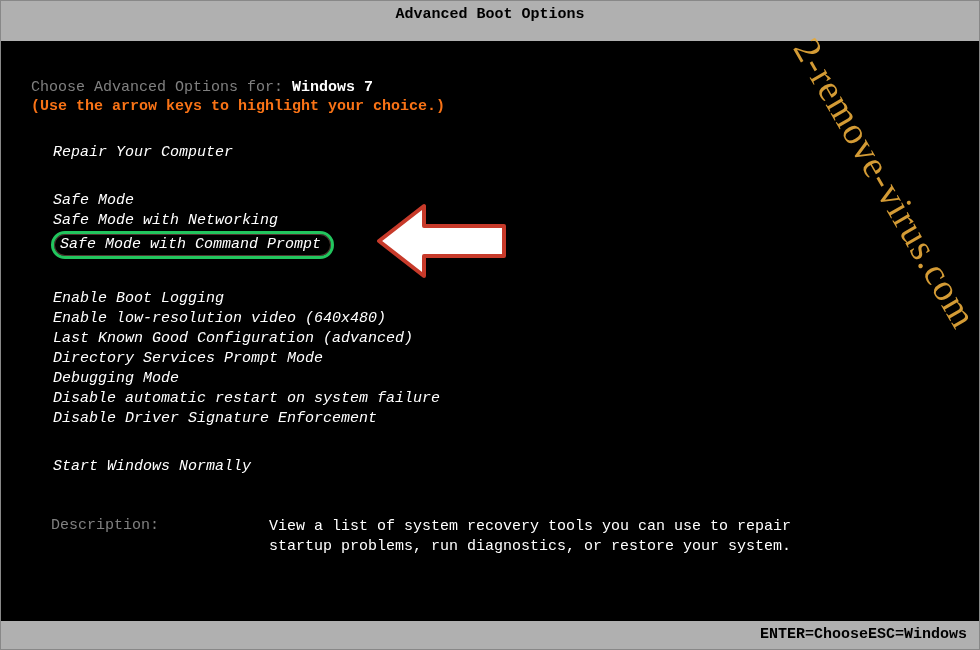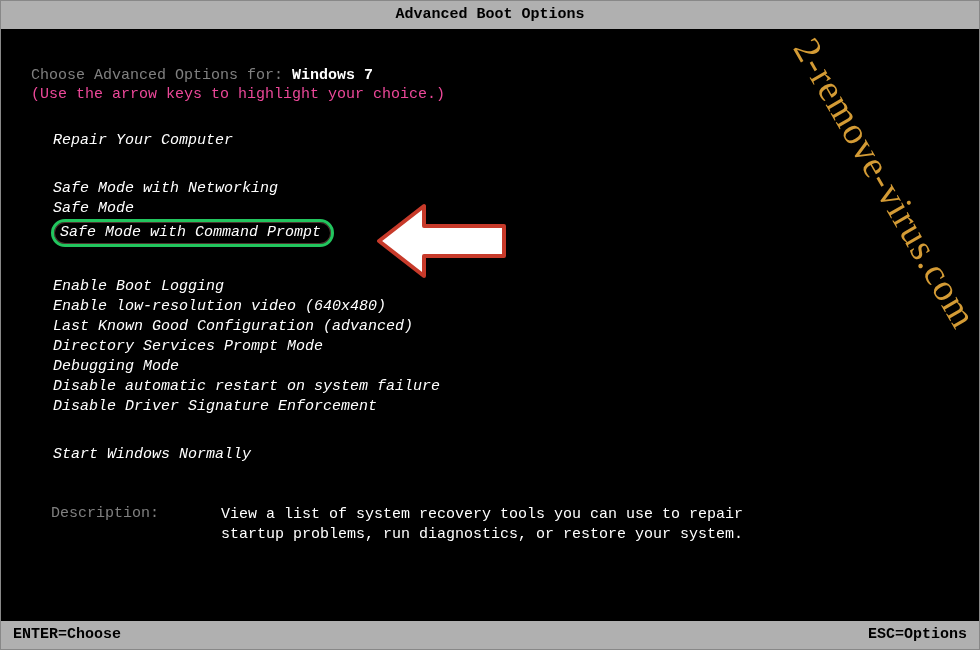--- a/index.html
+++ b/index.html
@@ -17,39 +17,40 @@
       position: relative;
       overflow: hidden;
       border: 1px solid #888;
     }
     .titlebar {
       background: #b0b0b0;
       color: #000;
       text-align: center;
       padding: 5px 0;
       font-weight: bold;
-      height: 28px;
+      height: 40px;
       line-height: 18px;
     }
     .content {
       padding: 10px 30px;
     }
     .choose-line {
       margin-top: 28px;
     }
     .choose-label {
       color: #808080;
     }
     .os-name {
       color: #fff;
       font-weight: bold;
     }
     .hint {
-      color: #ec4899;
+      color: #f97316;
       margin-top: 2px;
+      font-weight: bold;
     }
     .menu-group {
       margin-left: 20px;
       margin-top: 28px;
     }
     .menu-group.tight {
       margin-top: 30px;
     }
     .menu-item {
       color: #fff;
@@ -66,20 +67,21 @@
       display: inline-block;
       border: 3px solid #22c55e;
       border-radius: 14px;
       padding: 1px 10px 1px 6px;
       box-shadow: 0 0 0 1px rgba(255,180,160,0.3) inset;
     }
     .description-block {
       margin-left: 20px;
       margin-top: 40px;
       display: flex;
+      gap: 48px;
     }
     .desc-label {
       color: #808080;
       width: 132px;
       flex-shrink: 0;
     }
     .desc-text {
       color: #fff;
       max-width: 560px;
       line-height: 20px;
@@ -90,21 +92,21 @@
       bottom: 0;
       left: 0;
       right: 0;
       background: #b0b0b0;
       color: #000;
       padding: 5px 12px;
       font-weight: bold;
       height: 28px;
       line-height: 18px;
       display: flex;
-      justify-content: space-between;
+      justify-content: flex-end;
     }
     .arrow-annotation {
       position: absolute;
       left: 368px;
       top: 200px;
       pointer-events: none;
     }
     .watermark {
       position: absolute;
       top: 160px;
@@ -132,22 +134,22 @@
   <div class="choose-line">
     <span class="choose-label">Choose Advanced Options for: </span><span class="os-name">Windows 7</span>
   </div>
   <div class="hint">(Use the arrow keys to highlight your choice.)</div>
 
   <div class="menu-group">
     <div class="menu-item">Repair Your Computer</div>
   </div>
 
   <div class="menu-group">
+    <div class="menu-item">Safe Mode</div>
     <div class="menu-item">Safe Mode with Networking</div>
-    <div class="menu-item">Safe Mode</div>
     <div class="highlighted-wrapper">
       <div class="menu-item highlighted">Safe Mode with Command Prompt</div>
     </div>
   </div>
 
   <div class="menu-group tight">
     <div class="menu-item">Enable Boot Logging</div>
     <div class="menu-item">Enable low-resolution video (640x480)</div>
     <div class="menu-item">Last Known Good Configuration (advanced)</div>
     <div class="menu-item">Directory Services Prompt Mode</div>
@@ -162,21 +164,21 @@
 
   <div class="description-block">
     <div class="desc-label">Description:</div>
     <div class="desc-text">View a list of system recovery tools you can use to repair startup problems, run diagnostics, or restore your system.</div>
   </div>
 
 </div>
 
 <div class="footer">
   <span>ENTER=Choose</span>
-  <span>ESC=Options</span>
+  <span>ESC=Windows</span>
 </div>
 
 <div class="arrow-annotation">
   <svg width="150" height="80" viewBox="0 0 150 80">
     <path d="M 10 55 L 55 20 L 55 40 L 135 40 L 135 70 L 55 70 L 55 90 Z" transform="translate(0,-15)" fill="#ffffff" stroke="#c73a2a" stroke-width="4" stroke-linejoin="round"></path>
   </svg>
 </div>
 
 <div class="watermark">2-remove-virus.com</div>
 

